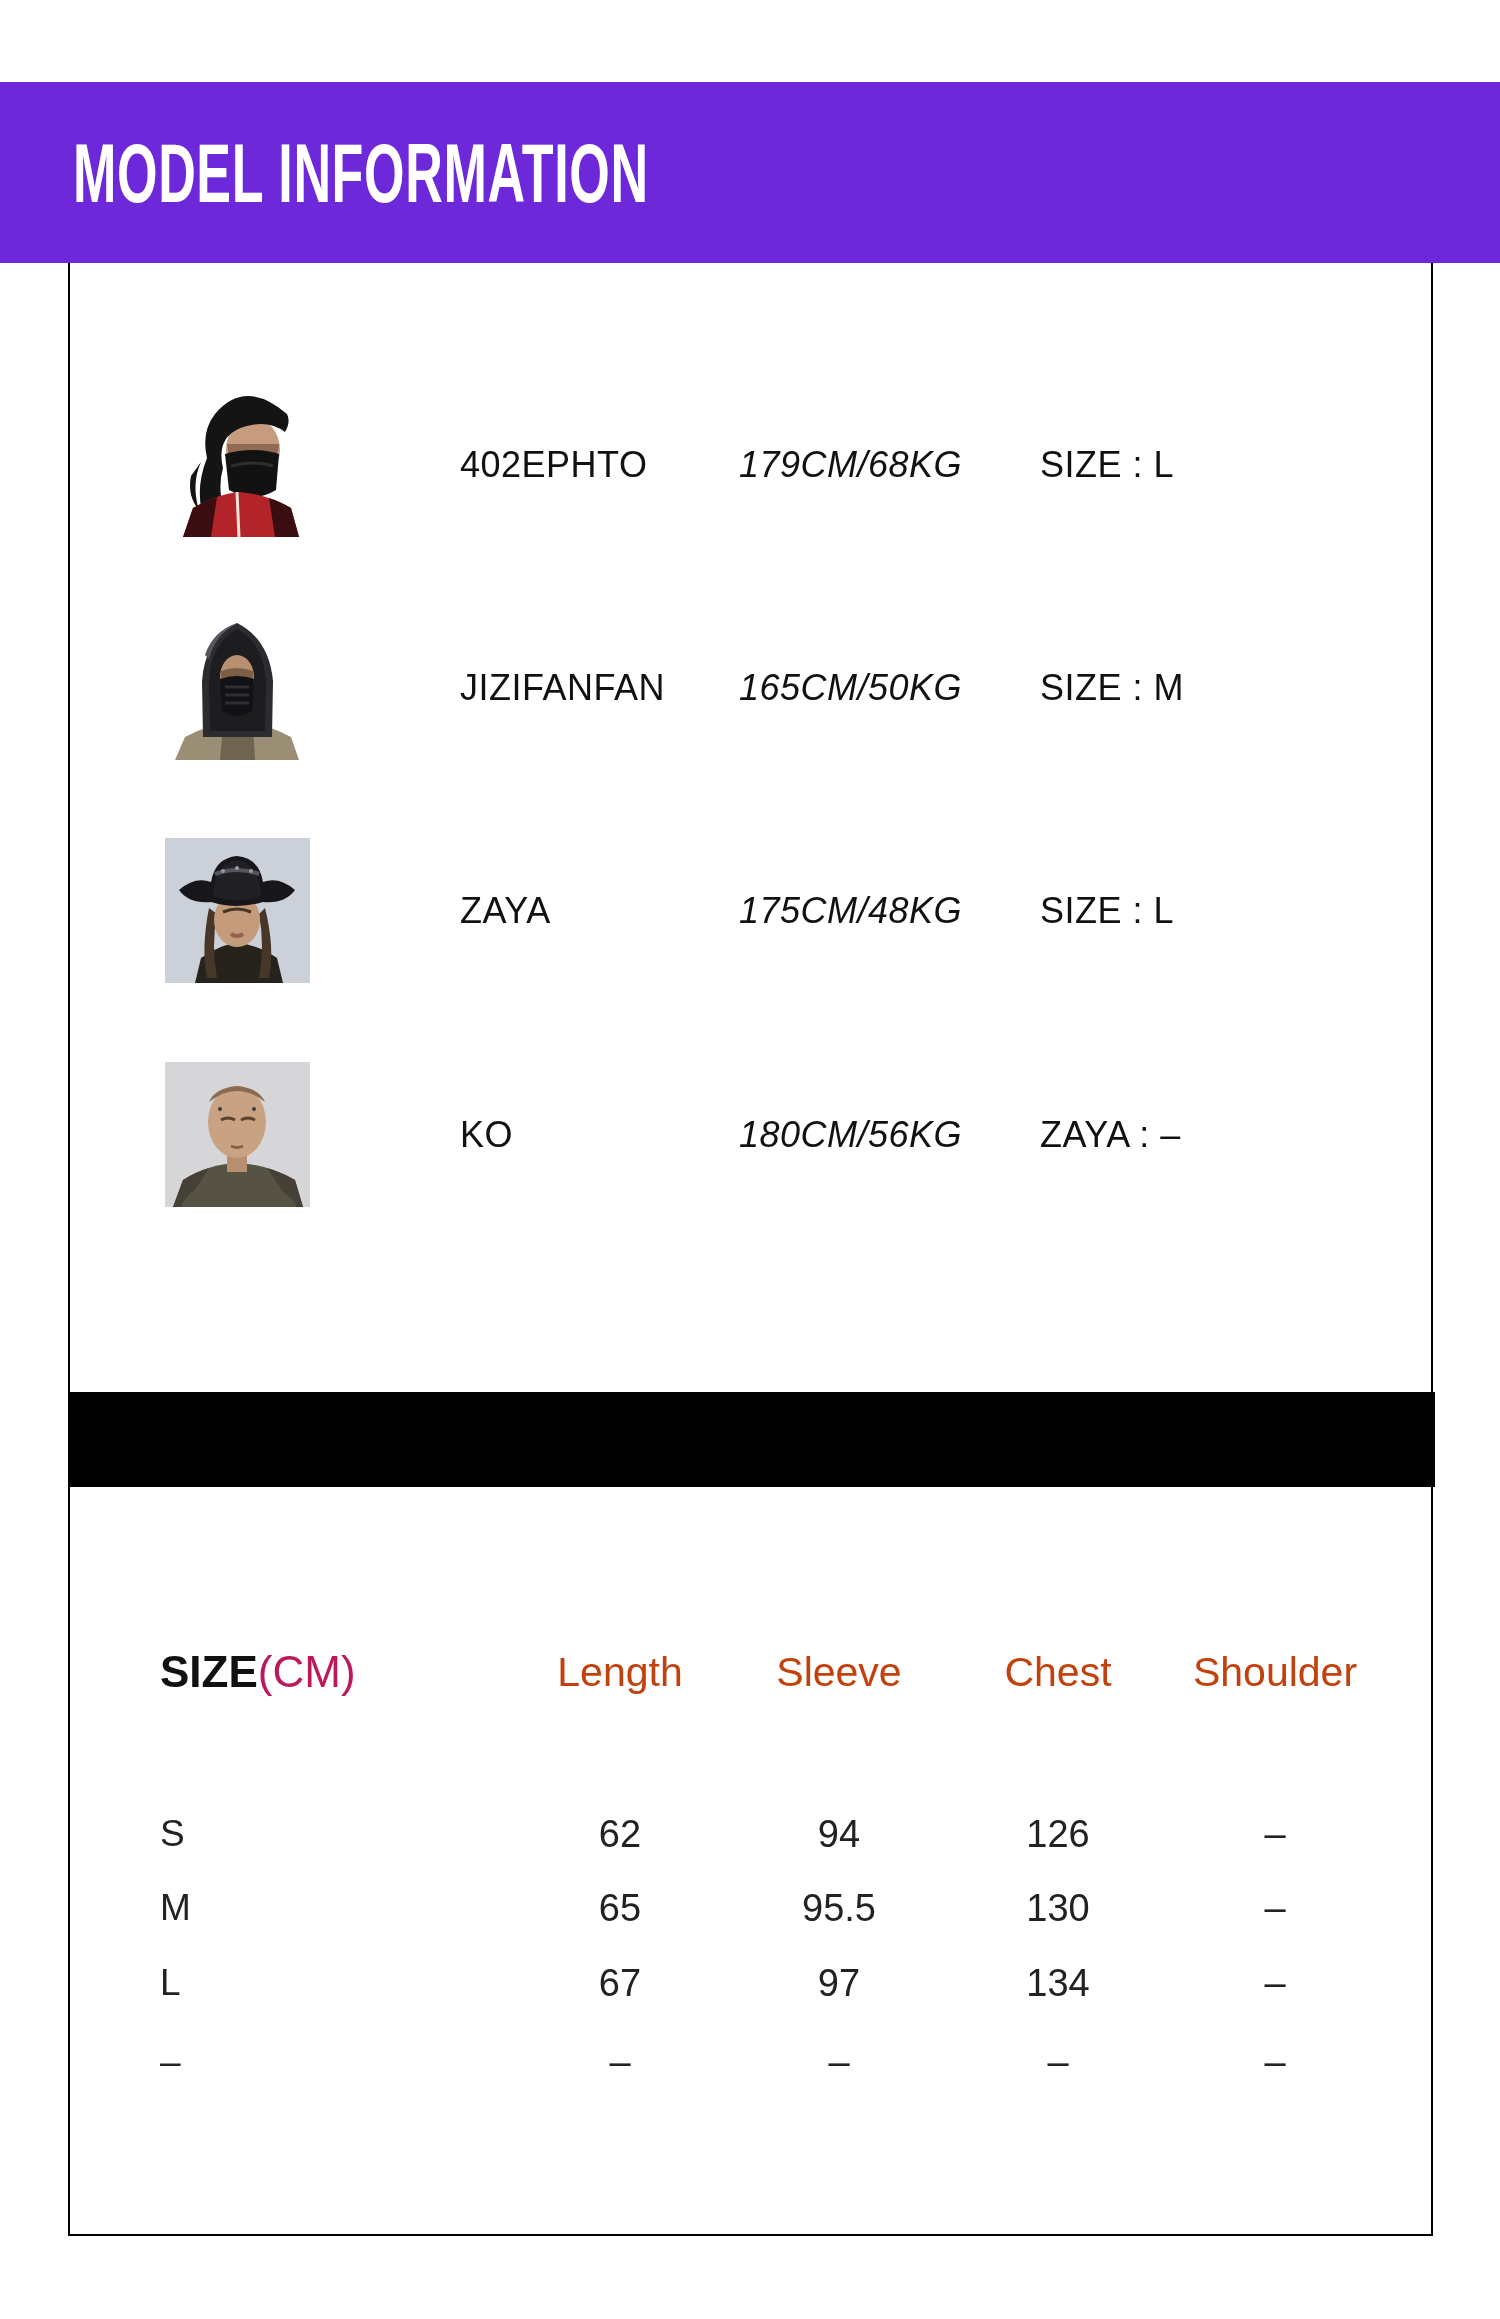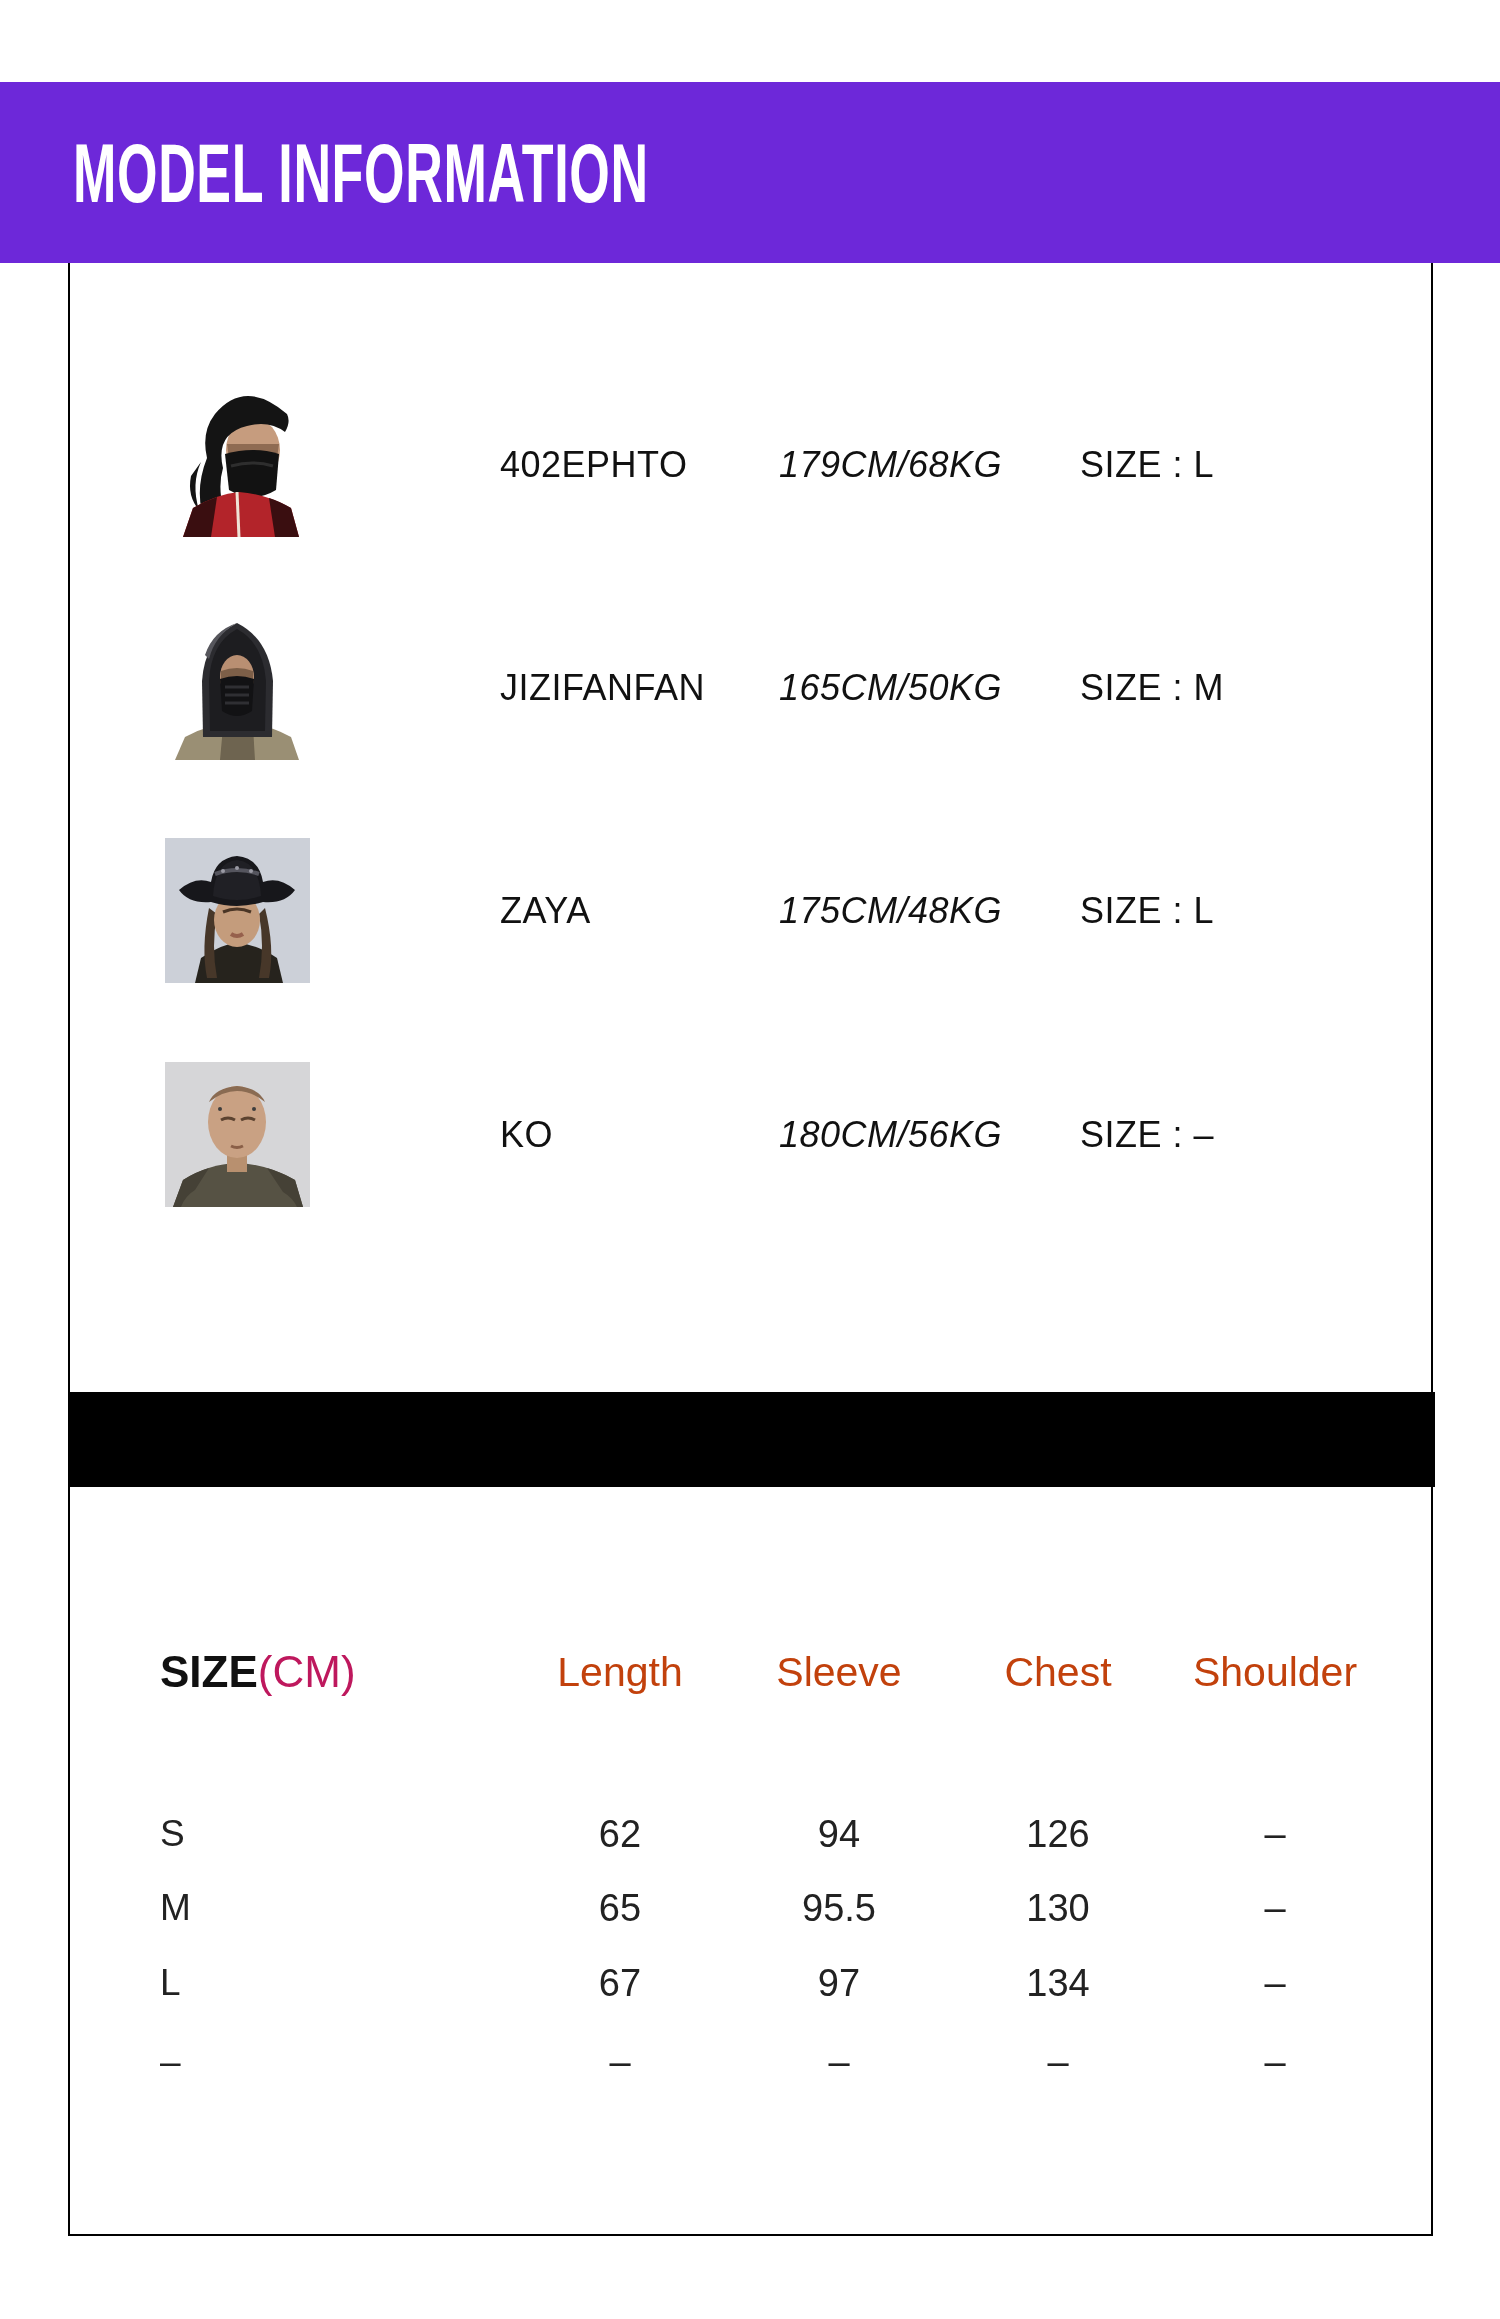--- a/index.html
+++ b/index.html
@@ -24,21 +24,21 @@
     box-sizing:border-box;background:#fff;
   }
   
   .model-row{position:absolute;left:0;width:1365px;height:145px;}
   .model-row .photo{
     position:absolute;left:95px;top:0;width:145px;height:145px;overflow:hidden;
   }
   .model-row .photo svg{display:block;width:145px;height:145px;}
   .model-row .cell{
     position:absolute;top:50%;transform:translateY(-50%);
-    font-size:36px;letter-spacing:0.5px;white-space:nowrap;color:#111;margin-left:40px;
+    font-size:36px;letter-spacing:0.5px;white-space:nowrap;color:#111;
   }
   .model-row .cell.name{left:390px;}
   .model-row .cell.stats{left:669px;font-style:italic;}
   .model-row .cell.size{left:970px;}
   .row-1{top:129px;} .row-2{top:352px;} .row-3{top:575px;} .row-4{top:799px;}
   
   .disclaimer{
     position:absolute;left:0;top:1129px;width:1365px;height:95px;background:#000;
     display:flex;flex-direction:column;align-items:center;justify-content:center;
   }
@@ -150,21 +150,21 @@
         <ellipse cx="72" cy="60" rx="29" ry="36" fill="#c9a183"></ellipse>
         <path d="M44 40 Q72 18 100 40 Q94 26 72 24 Q50 26 44 40 Z" fill="#8a6b52"></path>
         <path d="M56 58 Q63 54 70 58 M76 58 Q83 54 90 58" stroke="#5c4330" stroke-width="3" fill="none"></path>
         <path d="M66 84 Q72 87 78 84" stroke="#8a5f47" stroke-width="3" fill="none"></path>
         <circle cx="55" cy="47" r="2" fill="#3d3d3d"></circle>
           <circle cx="89" cy="47" r="2" fill="#3d3d3d"></circle>
       </svg>
     </div>
     <span class="cell name">KO</span>
     <span class="cell stats">180CM/56KG</span>
-    <span class="cell size">SIZE : –</span>
+    <span class="cell size">ZAYA : –</span>
   </div>
 
   <div class="disclaimer">
   </div>
 
   <div class="chart-header-label">
     <span>SIZE</span><span class="unit">(CM)</span>
   </div>
   <div class="col-head col-1">Length</div>
   <div class="col-head col-2">Sleeve</div>

